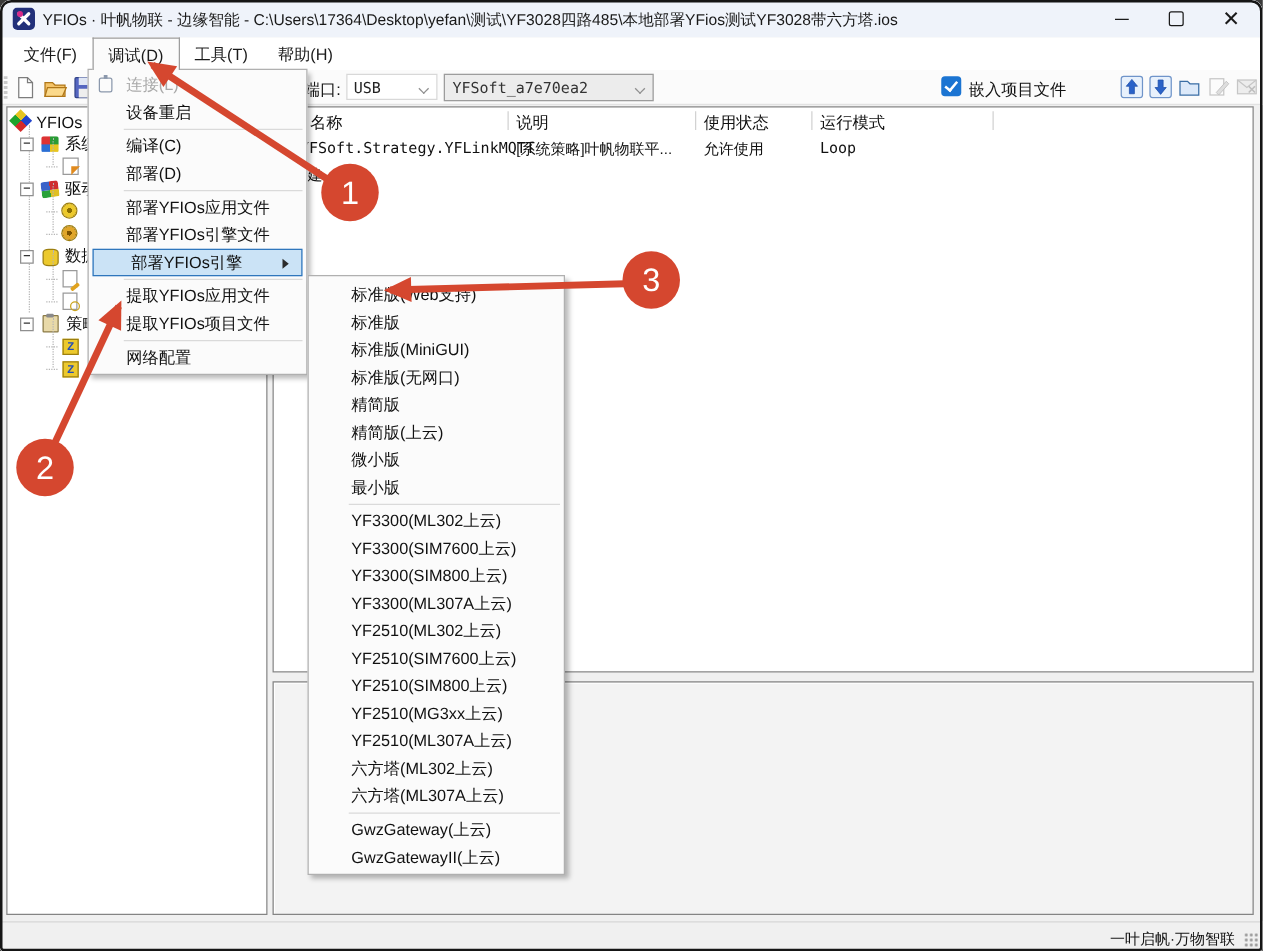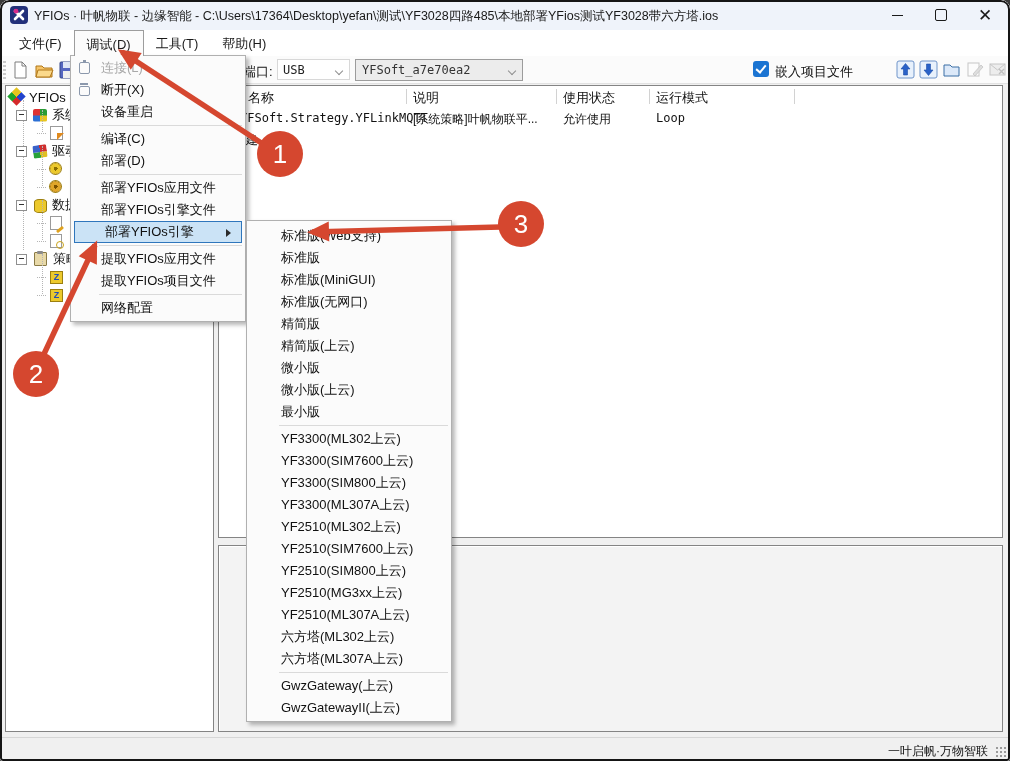--- a/index.html
+++ b/index.html
@@ -289,24 +289,20 @@
   </div>
 
   <div id="bottom-panel"></div>
 
   <div id="debug-menu" class="popup">
       <div class="menu-item disabled">
         <span class="mi-icon connect-device-icon"></span>
         <span class="mi-label">连接(L)</span>
       </div>
       <div class="menu-item">
-        <span class="mi-icon disconnect-device-icon"></span>
-        <span class="mi-label">断开(X)</span>
-      </div>
-      <div class="menu-item">
         <span class="mi-label">设备重启</span>
       </div>
       <div class="menu-sep"></div>
       <div class="menu-item">
         <span class="mi-label">编译(C)</span>
       </div>
       <div class="menu-item">
         <span class="mi-label">部署(D)</span>
       </div>
       <div class="menu-sep"></div>
@@ -347,23 +343,20 @@
         <span class="mi-label">标准版(无网口)</span>
       </div>
       <div class="menu-item">
         <span class="mi-label">精简版</span>
       </div>
       <div class="menu-item">
         <span class="mi-label">精简版(上云)</span>
       </div>
       <div class="menu-item">
         <span class="mi-label">微小版</span>
-      </div>
-      <div class="menu-item">
-        <span class="mi-label">微小版(上云)</span>
       </div>
       <div class="menu-item">
         <span class="mi-label">最小版</span>
       </div>
       <div class="menu-sep"></div>
       <div class="menu-item">
         <span class="mi-label">YF3300(ML302上云)</span>
       </div>
       <div class="menu-item">
         <span class="mi-label">YF3300(SIM7600上云)</span>

